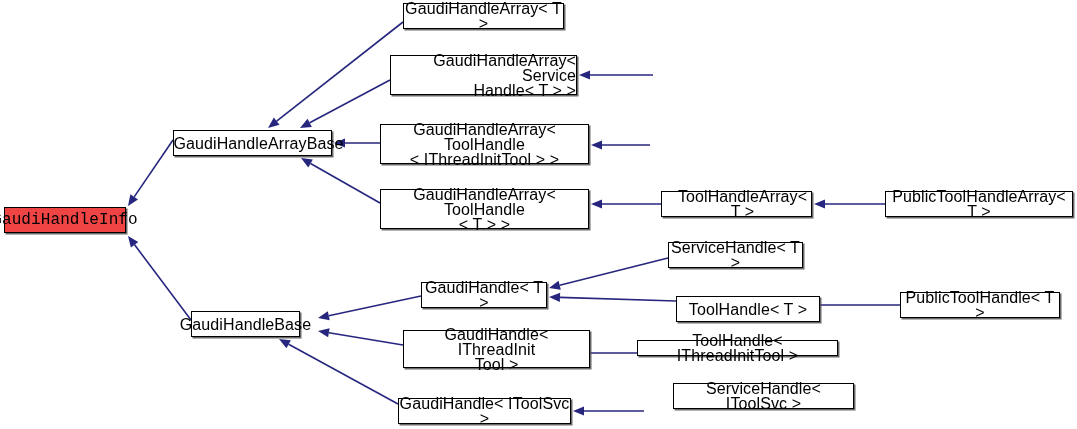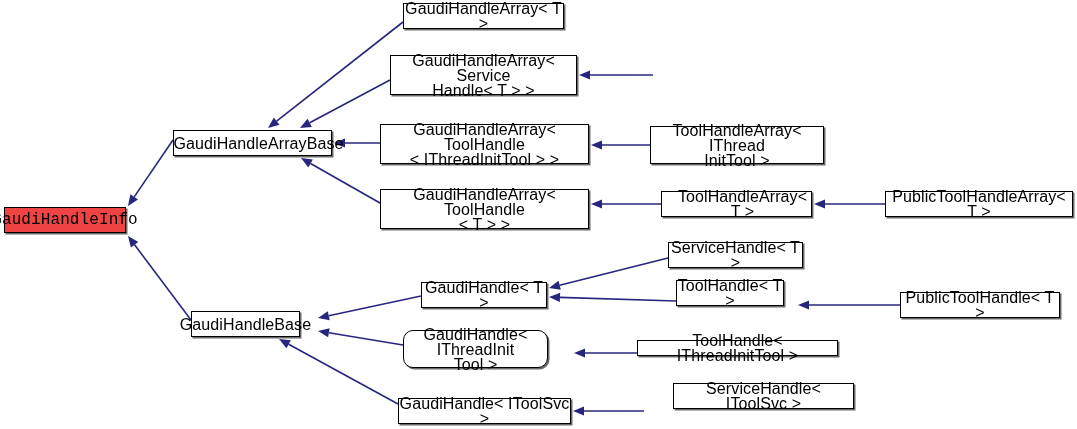--- a/index.html
+++ b/index.html
@@ -120,32 +120,30 @@
       </g>
       <g>
         <line x1="644" y1="411" x2="584" y2="411" stroke="#26267f" stroke-width="1.6"></line>
         <polygon points="573,411 584,406.4 584,415.6" fill="#26267f"></polygon>
       </g>
     </svg>
 <div class="node root" style="left: 4px; top: 207px; width: 122px; height: 26px;">GaudiHandleInfo</div>
     <div class="node" style="left: 173px; top: 130px; width: 159px; height: 26px; padding-left: 12px;">GaudiHandleArrayBase</div>
     <div class="node" style="left: 191px; top: 311px; width: 109px; height: 26px;">GaudiHandleBase</div>
     <div class="node" style="left: 403px; top: 3px; width: 161px; height: 26px;">GaudiHandleArray&lt; T &gt;</div>
-    <div class="node" style="left: 390px; top: 55px; width: 187px; height: 40px;">GaudiHandleArray&lt; Service
+    <div class="node" style="left: 390px; top: 55px; width: 187px; height: 40px; text-align: right;">GaudiHandleArray&lt; Service
 Handle&lt; T &gt; &gt;</div>
     <div class="node" style="left: 380px; top: 124px; width: 209px; height: 40px;">GaudiHandleArray&lt; ToolHandle
 &lt; IThreadInitTool &gt; &gt;</div>
     <div class="node" style="left: 380px; top: 189px; width: 209px; height: 40px;">GaudiHandleArray&lt; ToolHandle
 &lt; T &gt; &gt;</div>
-    <div class="node" style="left: 650px; top: 126px; width: 174px; height: 38px;">ToolHandleArray&lt; IThread
-InitTool &gt;</div>
     <div class="node" style="left: 661px; top: 191px; width: 151px; height: 26px; padding-left: 12px;">ToolHandleArray&lt; T &gt;</div>
     <div class="node" style="left: 885px; top: 191px; width: 188px; height: 26px;">PublicToolHandleArray&lt; T &gt;</div>
     <div class="node" style="left: 421px; top: 282px; width: 126px; height: 26px;">GaudiHandle&lt; T &gt;</div>
-    <div class="node" style="left: 403px; top: 330px; width: 145px; height: 38px; border-radius: 10px;">GaudiHandle&lt; IThreadInit
+    <div class="node" style="left: 403px; top: 330px; width: 187px; height: 38px;">GaudiHandle&lt; IThreadInit
 Tool &gt;</div>
     <div class="node" style="left: 398px; top: 398px; width: 173px; height: 26px;">GaudiHandle&lt; IToolSvc &gt;</div>
     <div class="node" style="left: 668px; top: 242px; width: 135px; height: 26px;">ServiceHandle&lt; T &gt;</div>
-    <div class="node" style="left: 676px; top: 280px; width: 108px; height: 26px;">ToolHandle&lt; T &gt;</div>
+    <div class="node" style="left: 676px; top: 296px; width: 144px; height: 26px;">ToolHandle&lt; T &gt;</div>
     <div class="node" style="left: 900px; top: 292px; width: 160px; height: 26px;">PublicToolHandle&lt; T &gt;</div>
     <div class="node" style="left: 637px; top: 340px; width: 201px; height: 16px;">ToolHandle&lt; IThreadInitTool &gt;</div>
     <div class="node" style="left: 644px; top: 383px; width: 181px; height: 26px; margin-left: 29px;">ServiceHandle&lt; IToolSvc &gt;</div>
   </div>
 
 </body></html>

